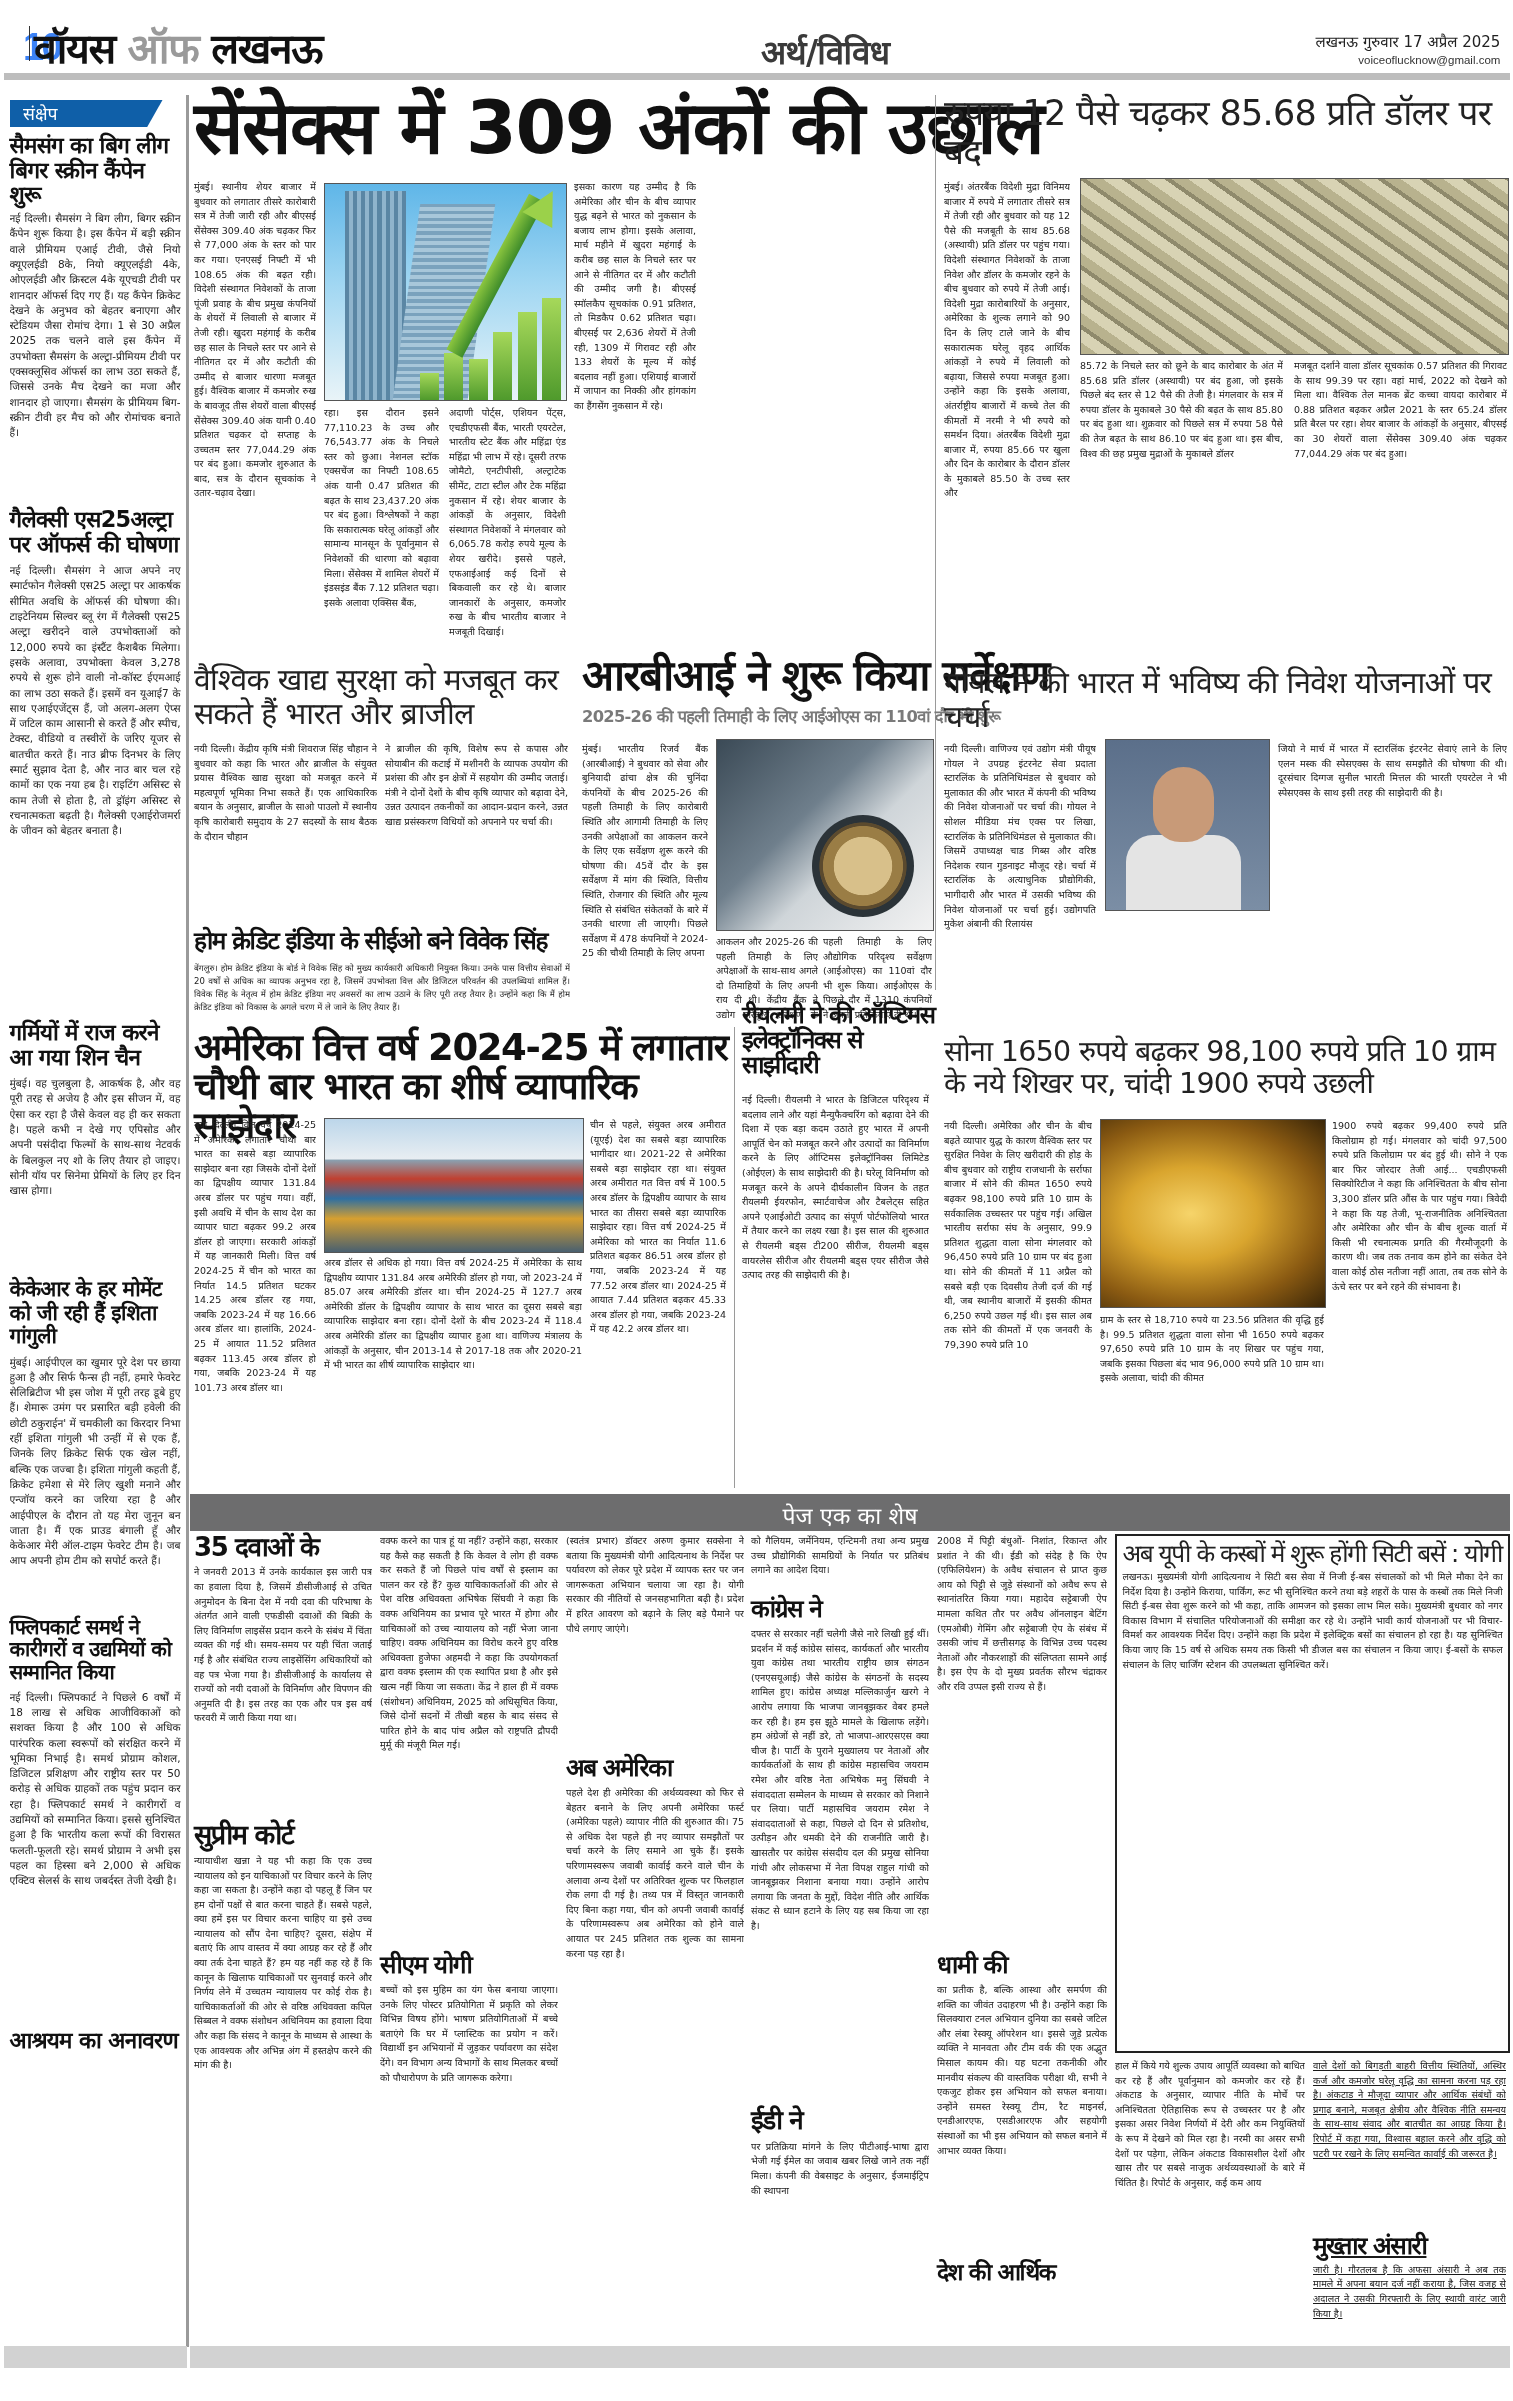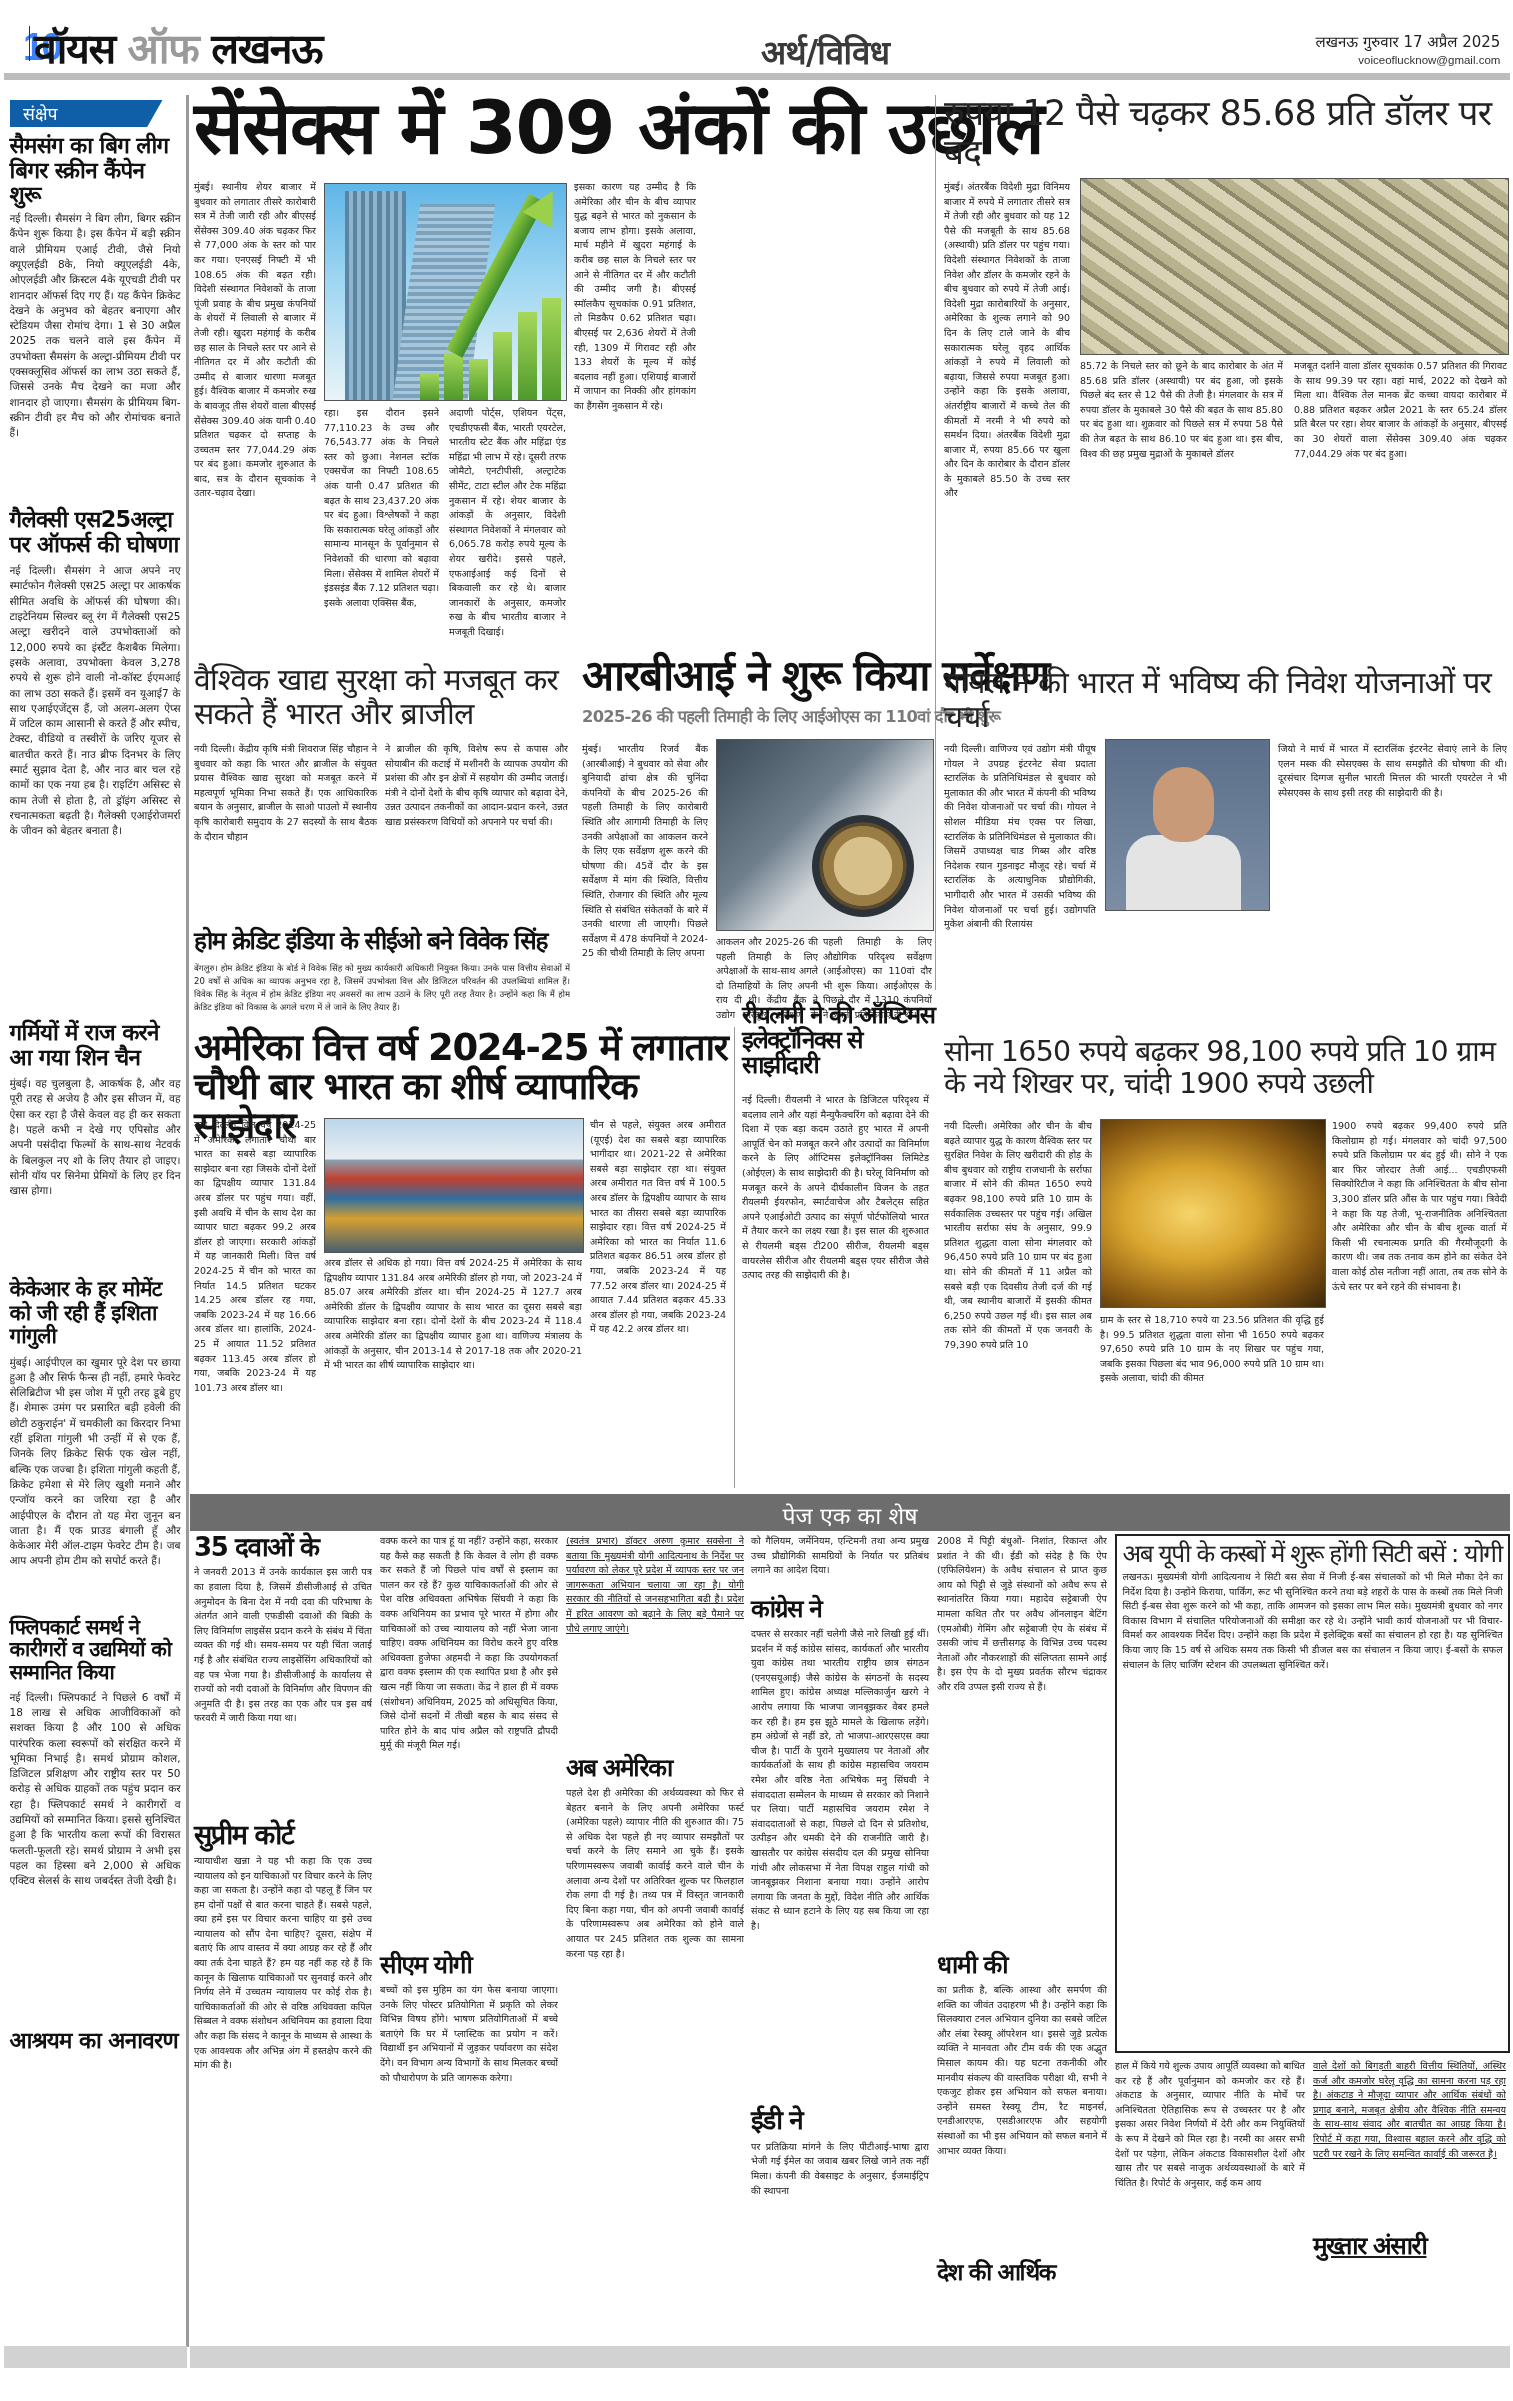--- a/index.html
+++ b/index.html
@@ -156,21 +156,21 @@
   <div class="body-text small" style="margin-top:4.1px;height:434px;overflow:hidden;">न्यायाधीश खन्ना ने यह भी कहा कि एक उच्च न्यायालय को इन याचिकाओं पर विचार करने के लिए कहा जा सकता है। उन्होंने कहा दो पहलू हैं जिन पर हम दोनों पक्षों से बात करना चाहते हैं। सबसे पहले, क्या हमें इस पर विचार करना चाहिए या इसे उच्च न्यायालय को सौंप देना चाहिए? दूसरा, संक्षेप में बताएं कि आप वास्तव में क्या आग्रह कर रहे हैं और क्या तर्क देना चाहते हैं? हम यह नहीं कह रहे हैं कि कानून के खिलाफ याचिकाओं पर सुनवाई करने और निर्णय लेने में उच्चतम न्यायालय पर कोई रोक है। याचिकाकर्ताओं की ओर से वरिष्ठ अधिवक्ता कपिल सिब्बल ने वक्फ संशोधन अधिनियम का हवाला दिया और कहा कि संसद ने कानून के माध्यम से आस्था के एक आवश्यक और अभिन्न अंग में हस्तक्षेप करने की मांग की है।</div>
 </div>
 
 <div class="abs" style="left:380px;top:1534px;width:178px;">
   <div class="body-text small" style="height:414px;overflow:hidden;">वक्फ करने का पात्र हूं या नहीं? उन्होंने कहा, सरकार यह कैसे कह सकती है कि केवल वे लोग ही वक्फ कर सकते हैं जो पिछले पांच वर्षों से इस्लाम का पालन कर रहे हैं? कुछ याचिकाकर्ताओं की ओर से पेश वरिष्ठ अधिवक्ता अभिषेक सिंघवी ने कहा कि वक्फ अधिनियम का प्रभाव पूरे भारत में होगा और याचिकाओं को उच्च न्यायालय को नहीं भेजा जाना चाहिए। वक्फ अधिनियम का विरोध करने हुए वरिष्ठ अधिवक्ता हुजेफा अहमदी ने कहा कि उपयोगकर्ता द्वारा वक्फ इस्लाम की एक स्थापित प्रथा है और इसे खत्म नहीं किया जा सकता। केंद्र ने हाल ही में वक्फ (संशोधन) अधिनियम, 2025 को अधिसूचित किया, जिसे दोनों सदनों में तीखी बहस के बाद संसद से पारित होने के बाद पांच अप्रैल को राष्ट्रपति द्रौपदी मुर्मू की मंजूरी मिल गई।</div>
   <div class="hl-cond" style="font-size:24.4px;margin-top:4.1px;">सीएम योगी</div>
   <div class="body-text small" style="margin-top:5.4px;height:312px;overflow:hidden;">बच्चों को इस मुहिम का यंग फेस बनाया जाएगा। उनके लिए पोस्टर प्रतियोगिता में प्रकृति को लेकर विभिन्न विषय होंगे। भाषण प्रतियोगिताओं में बच्चे बताएंगे कि घर में प्लास्टिक का प्रयोग न करें। विद्यार्थी इन अभियानों में जुड़कर पर्यावरण का संदेश देंगे। वन विभाग अन्य विभागों के साथ मिलकर बच्चों को पौधारोपण के प्रति जागरूक करेगा।</div>
 </div>
 
 <div class="abs" style="left:566px;top:1534px;width:178px;">
-  <div class="body-text small" style="height:217px;overflow:hidden;text-decoration:underline;">(स्वतंत्र प्रभार) डॉक्टर अरुण कुमार सक्सेना ने बताया कि मुख्यमंत्री योगी आदित्यनाथ के निर्देश पर पर्यावरण को लेकर पूरे प्रदेश में व्यापक स्तर पर जन जागरूकता अभियान चलाया जा रहा है। योगी सरकार की नीतियों से जनसहभागिता बढ़ी है। प्रदेश में हरित आवरण को बढ़ाने के लिए बड़े पैमाने पर पौधे लगाए जाएंगे।</div>
+  <div class="body-text small" style="height:217px;overflow:hidden;">(स्वतंत्र प्रभार) डॉक्टर अरुण कुमार सक्सेना ने बताया कि मुख्यमंत्री योगी आदित्यनाथ के निर्देश पर पर्यावरण को लेकर पूरे प्रदेश में व्यापक स्तर पर जन जागरूकता अभियान चलाया जा रहा है। योगी सरकार की नीतियों से जनसहभागिता बढ़ी है। प्रदेश में हरित आवरण को बढ़ाने के लिए बड़े पैमाने पर पौधे लगाए जाएंगे।</div>
   <div class="hl-cond" style="font-size:24.4px;margin-top:4.1px;">अब अमेरिका</div>
   <div class="body-text small" style="margin-top:5.4px;height:515px;overflow:hidden;">पहले देश ही अमेरिका की अर्थव्यवस्था को फिर से बेहतर बनाने के लिए अपनी अमेरिका फर्स्ट (अमेरिका पहले) व्यापार नीति की शुरुआत की। 75 से अधिक देश पहले ही नए व्यापार समझौतों पर चर्चा करने के लिए समाने आ चुके हैं। इसके परिणामस्वरूप जवाबी कार्वाई करने वाले चीन के अलावा अन्य देशों पर अतिरिक्त शुल्क पर फिलहाल रोक लगा दी गई है। तथ्य पत्र में विस्तृत जानकारी दिए बिना कहा गया, चीन को अपनी जवाबी कार्वाई के परिणामस्वरूप अब अमेरिका को होने वाले आयात पर 245 प्रतिशत तक शुल्क का सामना करना पड़ रहा है।</div>
 </div>
 
 <div class="abs" style="left:751px;top:1534px;width:178px;">
   <div class="body-text small" style="height:58px;overflow:hidden;">को गैलियम, जर्मेनियम, एन्टिमनी तथा अन्य प्रमुख उच्च प्रौद्योगिकी सामग्रियों के निर्यात पर प्रतिबंध लगाने का आदेश दिया।</div>
   <div class="hl-cond" style="font-size:24.4px;margin-top:4.1px;">कांग्रेस ने</div>
   <div class="body-text small" style="margin-top:5.4px;height:468px;overflow:hidden;">दफ्तर से सरकार नहीं चलेगी जैसे नारे लिखी हुई थीं। प्रदर्शन में कई कांग्रेस सांसद, कार्यकर्ता और भारतीय युवा कांग्रेस तथा भारतीय राष्ट्रीय छात्र संगठन (एनएसयूआई) जैसे कांग्रेस के संगठनों के सदस्य शामिल हुए। कांग्रेस अध्यक्ष मल्लिकार्जुन खरगे ने आरोप लगाया कि भाजपा जानबूझकर वेबर हमले कर रही है। हम इस झूठे मामले के खिलाफ लड़ेंगे। हम अंग्रेजों से नहीं डरे, तो भाजपा-आरएसएस क्या चीज है। पार्टी के पुराने मुख्यालय पर नेताओं और कार्यकर्ताओं के साथ ही कांग्रेस महासचिव जयराम रमेश और वरिष्ठ नेता अभिषेक मनु सिंघवी ने संवाददाता सम्मेलन के माध्यम से सरकार को निशाने पर लिया। पार्टी महासचिव जयराम रमेश ने संवाददाताओं से कहा, पिछले दो दिन से प्रतिशोध, उत्पीड़न और धमकी देने की राजनीति जारी है। खासतौर पर कांग्रेस संसदीय दल की प्रमुख सोनिया गांधी और लोकसभा में नेता विपक्ष राहुल गांधी को जानबूझकर निशाना बनाया गया। उन्होंने आरोप लगाया कि जनता के मुद्दों, विदेश नीति और आर्थिक संकट से ध्यान हटाने के लिए यह सब किया जा रहा है।</div>
   <div class="hl-cond" style="font-size:26px;margin-top:12px;">ईडी ने</div>
   <div class="body-text small" style="margin-top:5.4px;height:109px;overflow:hidden;">पर प्रतिक्रिया मांगने के लिए पीटीआई-भाषा द्वारा भेजी गई ईमेल का जवाब खबर लिखे जाने तक नहीं मिला। कंपनी की वेबसाइट के अनुसार, ईजमाईट्रिप की स्थापना</div>
@@ -185,17 +185,18 @@
 
 <div class="box-yogi" style="left:1115px;top:1534px;width:391px;height:515px;">
   <div class="hl-light" style="padding:4.1px 5.4px 0 5.4px;font-size:24.4px;white-space:nowrap;letter-spacing:-1.4px;">अब यूपी के कस्बों में शुरू होंगी सिटी बसें : योगी</div>
   <div class="body-text small" style="padding:2.7px 5.4px;height:461px;overflow:hidden;">लखनऊ। मुख्यमंत्री योगी आदित्यनाथ ने सिटी बस सेवा में निजी ई-बस संचालकों को भी मिले मौका देने का निर्देश दिया है। उन्होंने किराया, पार्किंग, रूट भी सुनिश्चित करने तथा बड़े शहरों के पास के कस्बों तक मिले निजी सिटी ई-बस सेवा शुरू करने को भी कहा, ताकि आमजन को इसका लाभ मिल सके। मुख्यमंत्री बुधवार को नगर विकास विभाग में संचालित परियोजनाओं की समीक्षा कर रहे थे। उन्होंने भावी कार्य योजनाओं पर भी विचार-विमर्श कर आवश्यक निर्देश दिए। उन्होंने कहा कि प्रदेश में इलेक्ट्रिक बसों का संचालन हो रहा है। यह सुनिश्चित किया जाए कि 15 वर्ष से अधिक समय तक किसी भी डीजल बस का संचालन न किया जाए। ई-बसों के सफल संचालन के लिए चार्जिंग स्टेशन की उपलब्धता सुनिश्चित करें।</div>
 </div>
 
 <div class="abs body-text small" style="left:1115px;top:2059px;width:190px;height:285px;overflow:hidden;">हाल में किये गये शुल्क उपाय आपूर्ति व्यवस्था को बाधित कर रहे हैं और पूर्वानुमान को कमजोर कर रहे हैं। अंकटाड के अनुसार, व्यापार नीति के मोर्चे पर अनिश्चितता ऐतिहासिक रूप से उच्चस्तर पर है और इसका असर निवेश निर्णयों में देरी और कम नियुक्तियों के रूप में देखने को मिल रहा है। नरमी का असर सभी देशों पर पड़ेगा, लेकिन अंकटाड विकासशील देशों और खास तौर पर सबसे नाजुक अर्थव्यवस्थाओं के बारे में चिंतित है। रिपोर्ट के अनुसार, कई कम आय</div>
 <div class="abs" style="left:1313px;top:2059px;width:193px;text-decoration:underline;">
   <div class="body-text small" style="height:170px;overflow:hidden;">वाले देशों को बिगड़ती बाहरी वित्तीय स्थितियों, अस्थिर कर्ज और कमजोर घरेलू वृद्धि का सामना करना पड़ रहा है। अंकटाड ने मौजूदा व्यापार और आर्थिक संबंधों को प्रगाढ़ बनाने, मजबूत क्षेत्रीय और वैश्विक नीति समन्वय के साथ-साथ संवाद और बातचीत का आग्रह किया है। रिपोर्ट में कहा गया, विश्वास बहाल करने और वृद्धि को पटरी पर रखने के लिए समन्वित कार्वाई की जरूरत है।</div>
   <div class="hl-cond" style="font-size:24.4px;margin-top:4.1px;">मुख्तार अंसारी</div>
+  <div class="body-text small" style="margin-top:4.1px;height:81px;overflow:hidden;">जारी है। गौरतलब है कि अफसा अंसारी ने अब तक मामले में अपना बयान दर्ज नहीं कराया है, जिस वजह से अदालत ने उसकी गिरफ्तारी के लिए स्थायी वारंट जारी किया है।</div>
 </div>
 
 <div class="abs bottom-rule-l"></div>
 <div class="abs bottom-rule"></div>
 
 
 </body></html>

